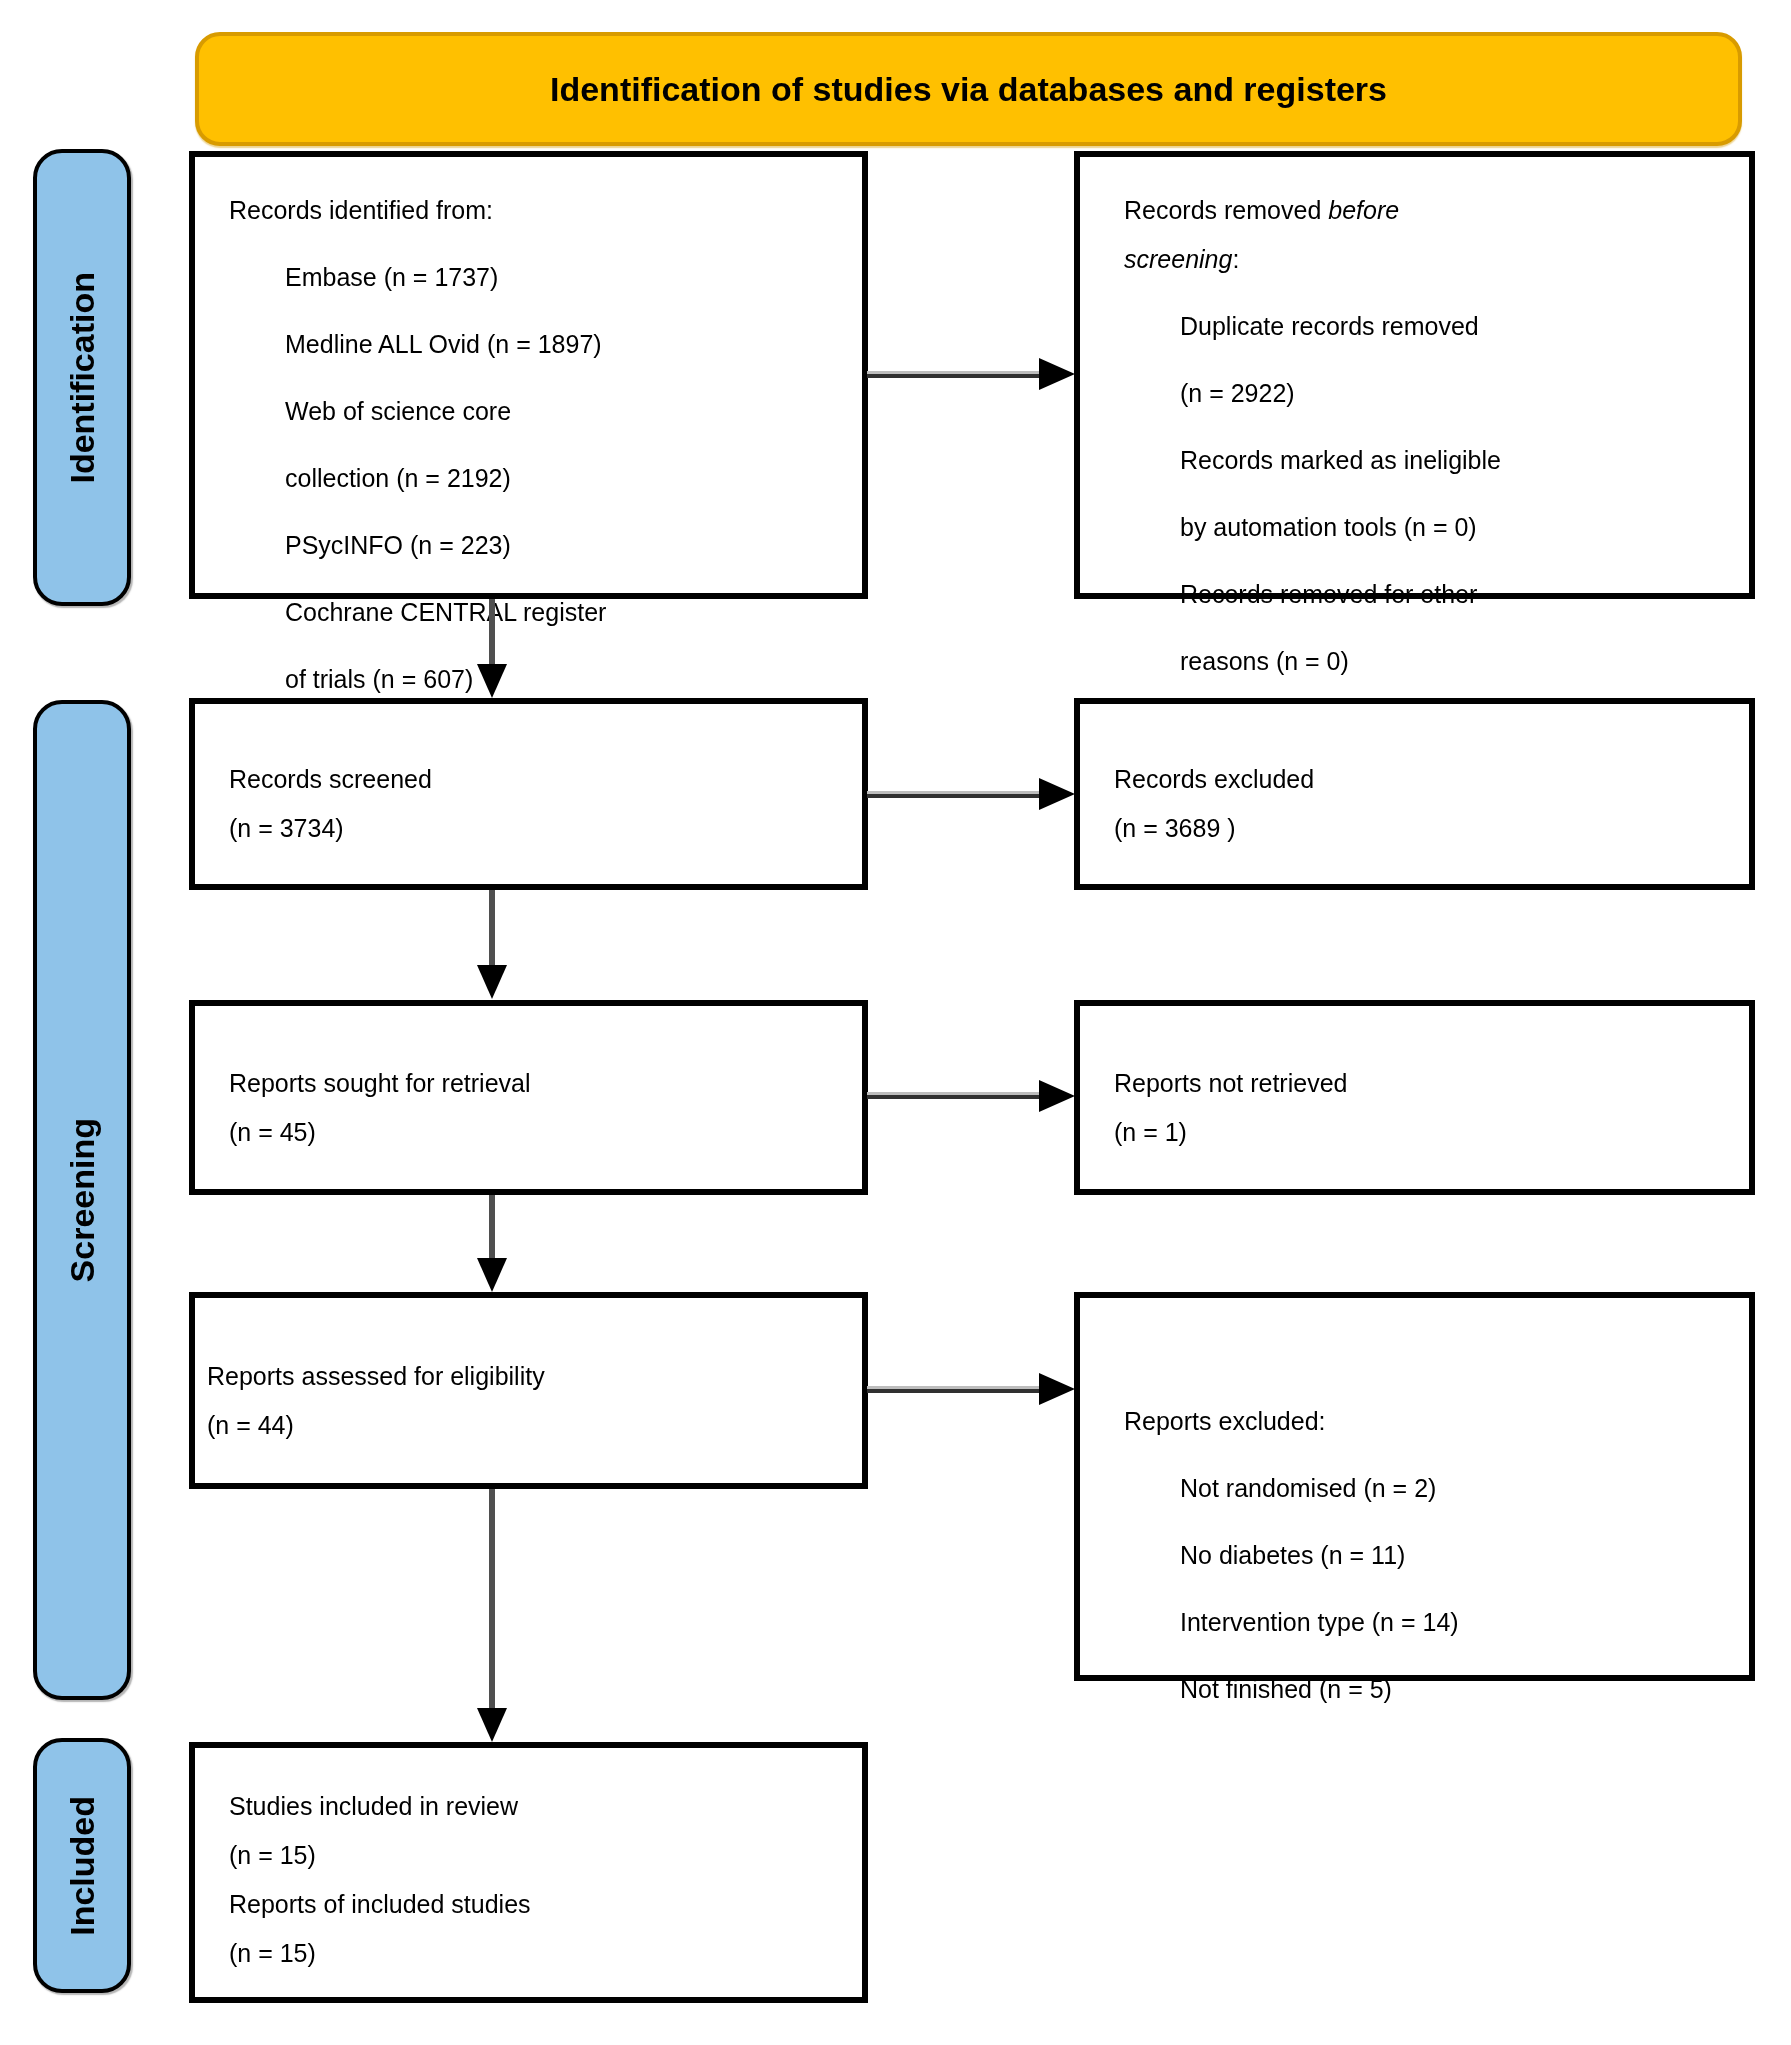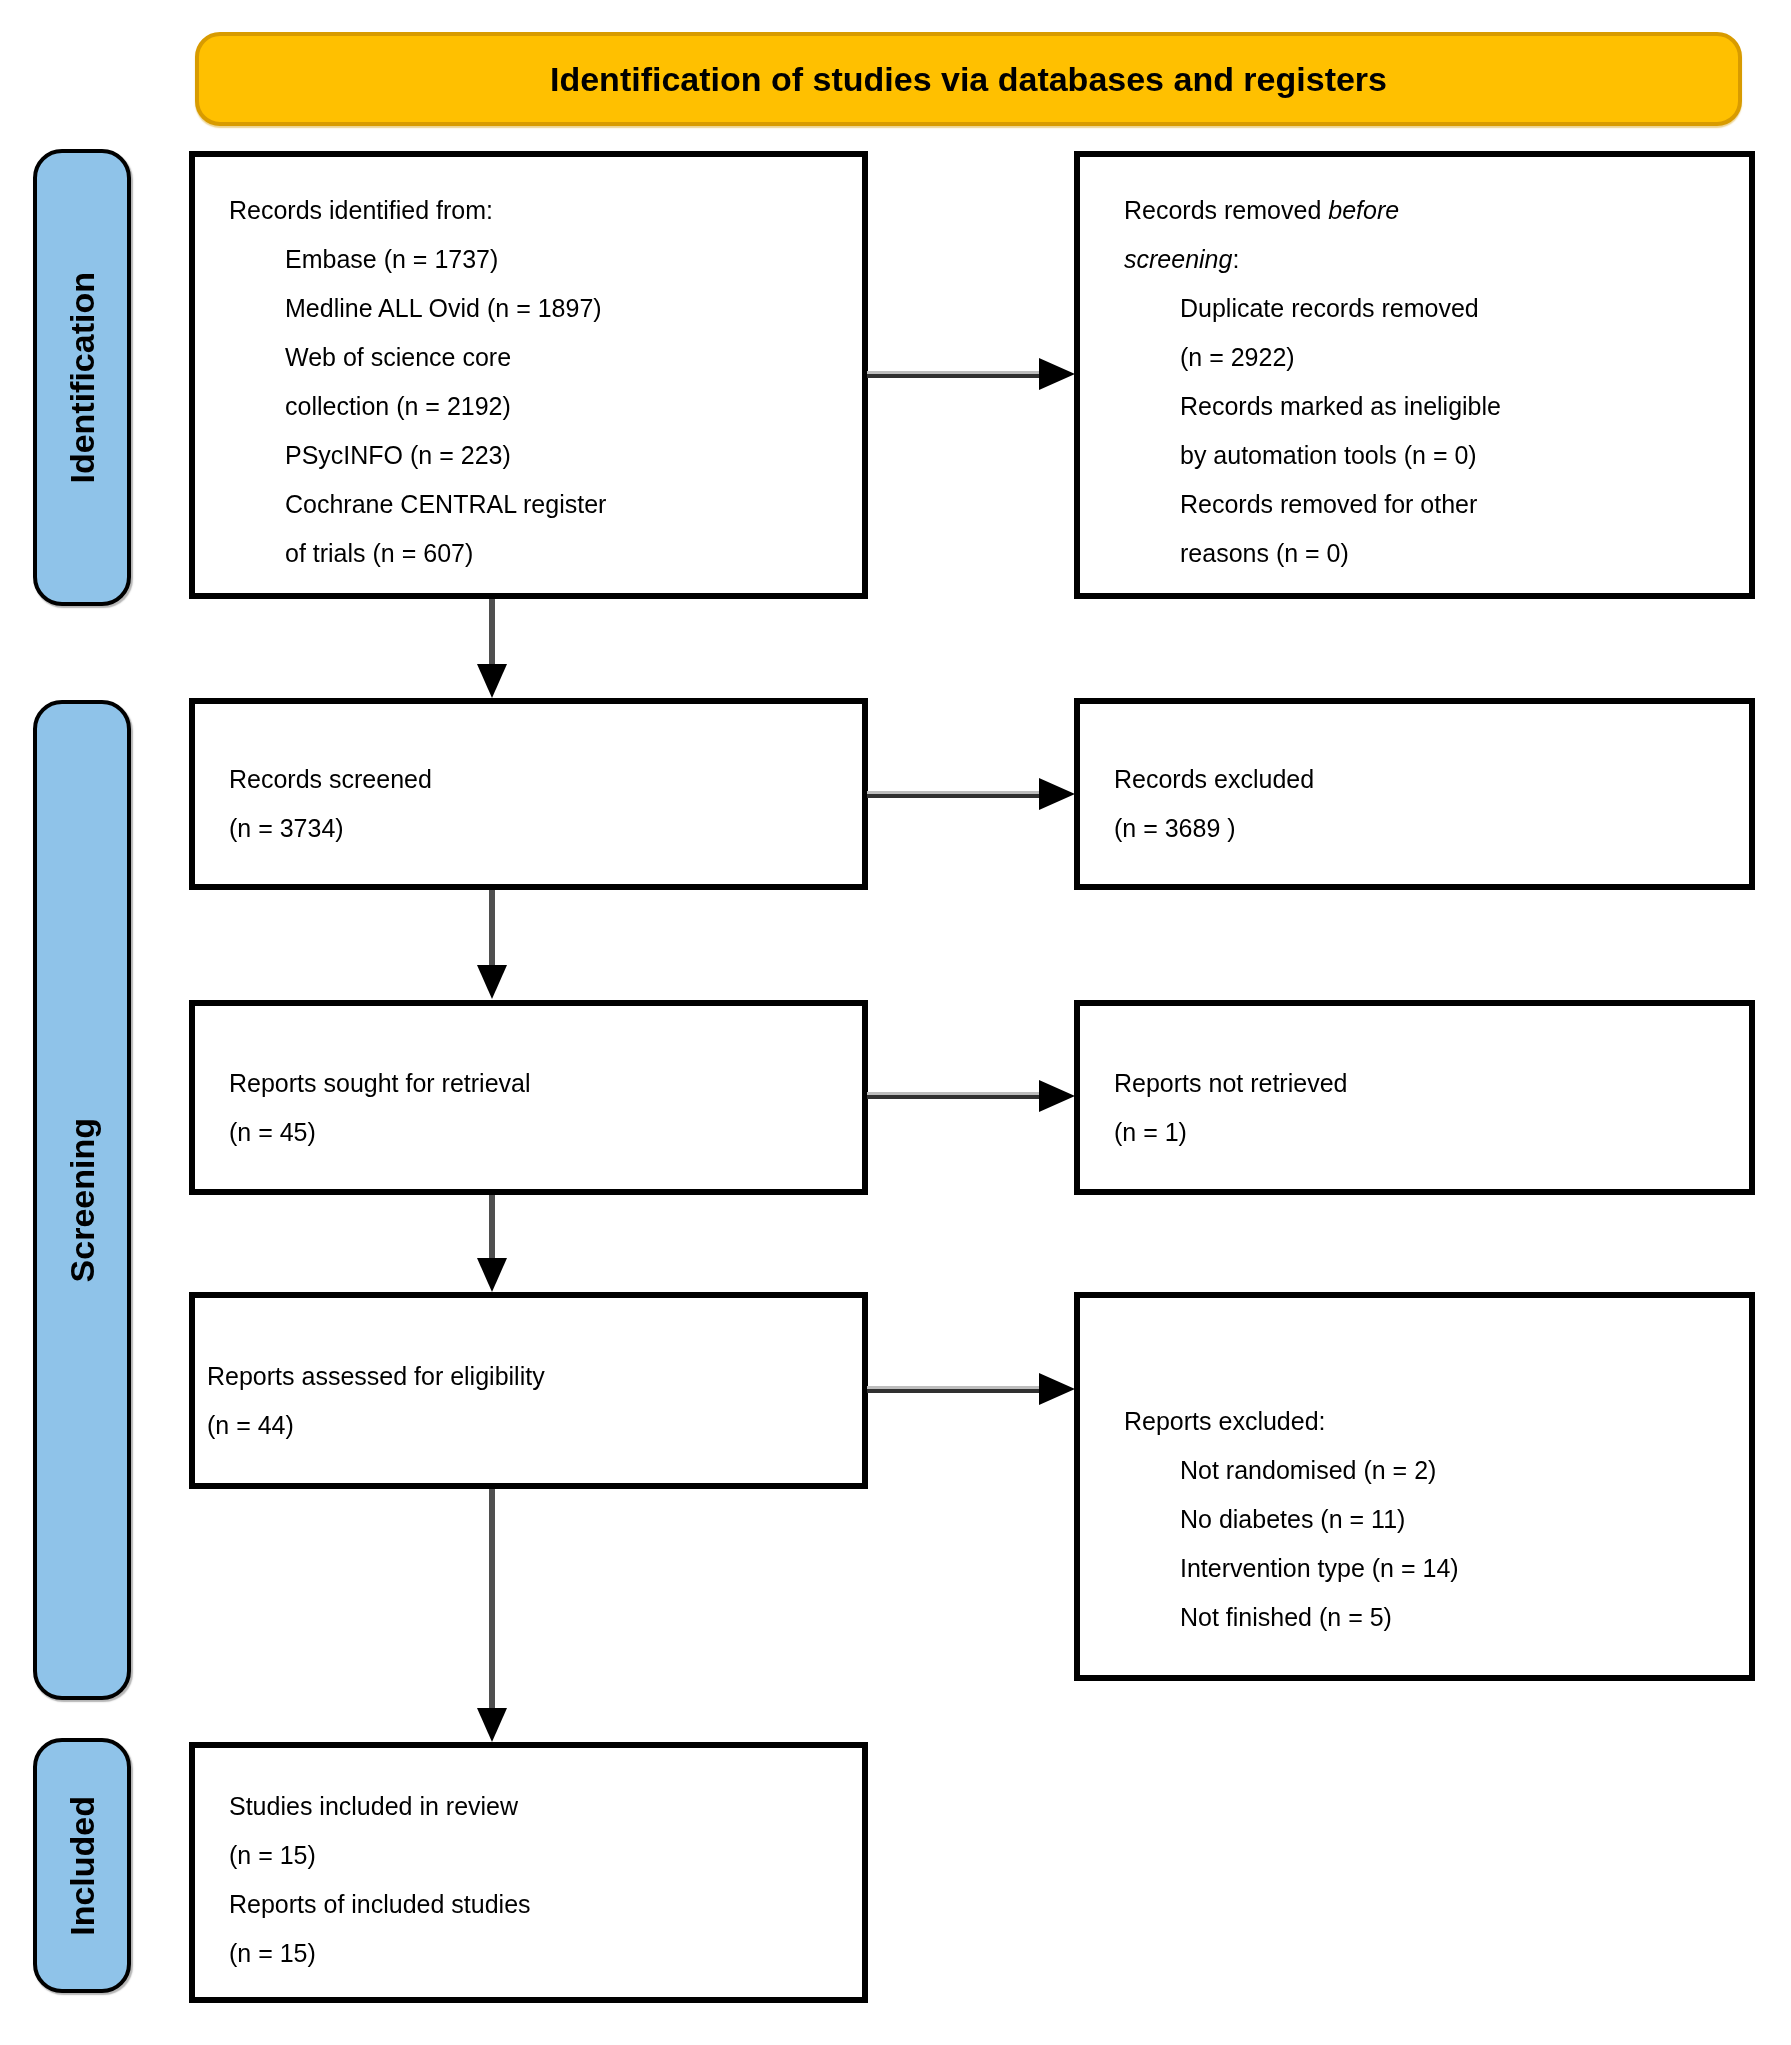--- a/index.html
+++ b/index.html
@@ -6,21 +6,21 @@
   .canvas{
     position:relative;
     width:1791px;height:2046px;
     background:#ffffff;
     font-family:"Liberation Sans", sans-serif;
     color:#000;
     overflow:hidden;
   }
   
   .title-banner{
-    position:absolute;left:195px;top:32px;width:1547px;height:94px;
+    position:absolute;left:195px;top:32px;width:1547px;height:114px;
     box-sizing:border-box;
     background:#FFC000;
     border:4px solid #D89B00;
     border-radius:25px;
     display:flex;align-items:center;justify-content:center;
     font-weight:bold;font-size:34px;
     box-shadow:0 2px 1.3px rgba(214,159,11,0.45);
   }
   
   .stage{
@@ -58,21 +58,21 @@
   #box-reports-sought{top:1000px;height:195px;}
   #box-reports-not-retrieved{top:1000px;height:195px;}
   #box-reports-assessed{top:1292px;height:197px;padding-left:12px;}
   #box-reports-excluded{top:1292px;height:389px;padding:99px 17px 13.2px 44px;}
   #box-studies-included{top:1742px;height:261px;padding:34px 17px 13.2px 34px;}
   .center2{
     display:flex;flex-direction:column;justify-content:center;
     padding:20px 17px 0 34px;
   }
   .line{white-space:nowrap;}
-  .line.indent{margin-left:56px;}
+  .line.indent{margin-left:56px;margin-top:18px;}
   .line em{font-style:italic;}
   
   .vline{position:absolute;width:6px;background:#4f4f4f;}
   .vhead{position:absolute;width:0;height:0;
     border-left:15px solid transparent;border-right:15px solid transparent;
     border-top:34px solid #000;}
   .hline{position:absolute;height:6.6px;
     background:linear-gradient(180deg,#bdbdbd 0 45%,#303030 45% 100%);}
   .hhead{position:absolute;width:0;height:0;
     border-top:16px solid transparent;border-bottom:16px solid transparent;

